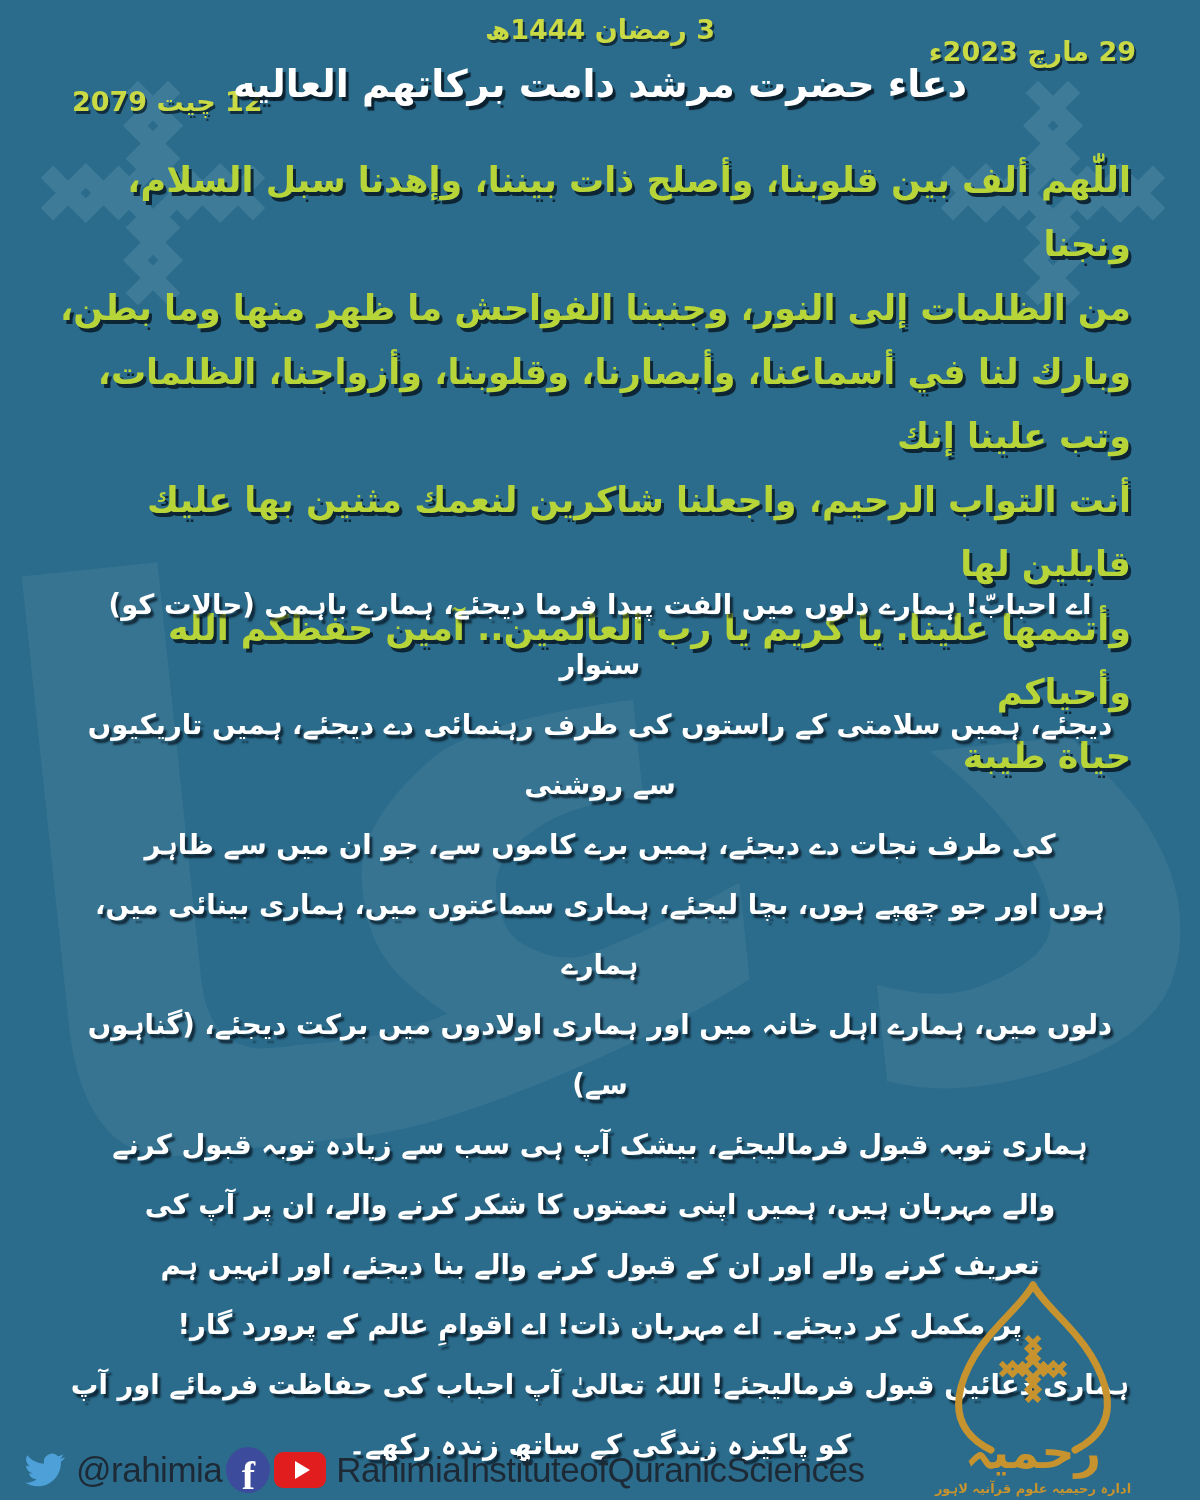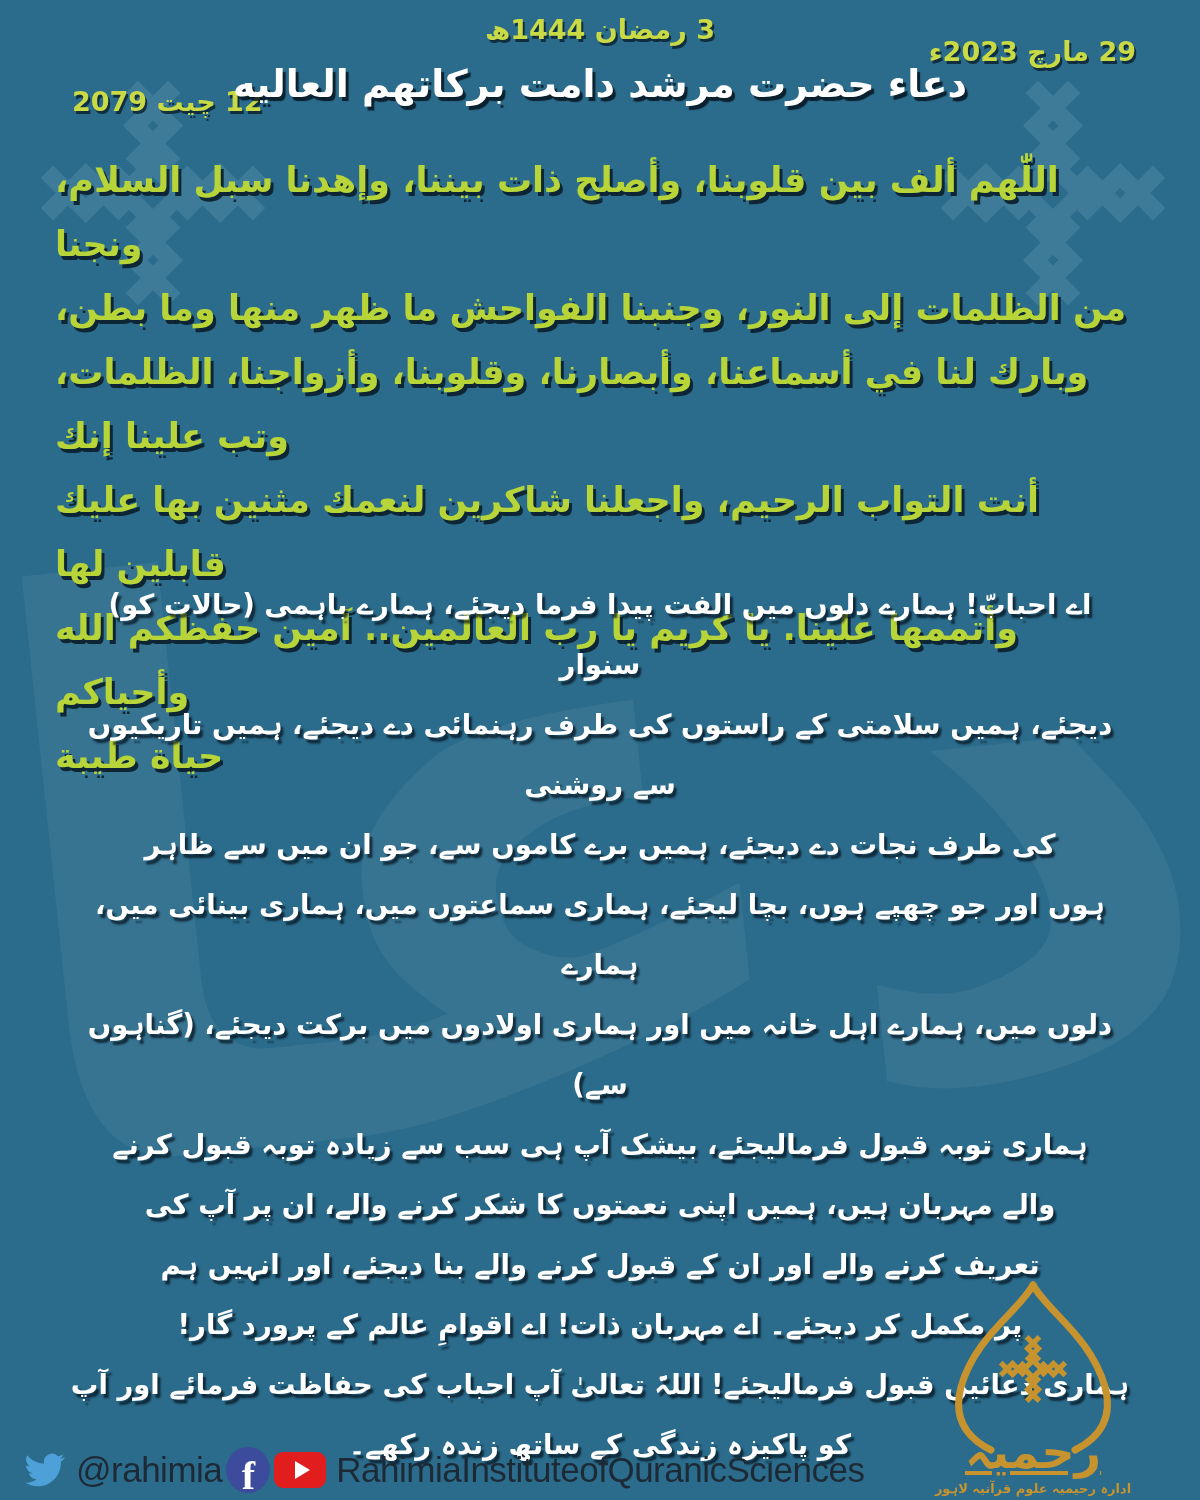--- a/index.html
+++ b/index.html
@@ -27,21 +27,21 @@
   .date-greg{top:36px;right:64px;}
   .date-bikrami{top:42px;left:72px;margin-top:44px;}
   .page-title{
     top:62px;left:0;width:100%;text-align:center;direction:rtl;
     color:#ffffff;font-size:38px;font-weight:bold;
     text-shadow:3px 4px 1px rgba(6,20,30,.85);
   }
 
   
   .arabic-block{
-    top:148px;left:55px;right:69px;text-align:left;direction:rtl;
+    top:148px;left:55px;right:69px;text-align:right;direction:rtl;
     color:#b7d439;font-size:35px;font-weight:bold;line-height:64px;
     text-shadow:3px 4px 0 rgba(10,30,42,.9);
   }
 
   
   .urdu-block{
     top:574px;left:70px;right:70px;text-align:center;direction:rtl;
     color:#ffffff;font-size:27.5px;font-weight:bold;line-height:60px;
     text-shadow:3px 4px 2px rgba(4,14,24,.7);
   }
@@ -58,21 +58,21 @@
             display:flex;align-items:center;justify-content:center;}
   .yt-play{width:0;height:0;border-left:15px solid #ffffff;
            border-top:9px solid transparent;border-bottom:9px solid transparent;margin-left:4px;}
   .fb-circle{width:44px;height:46px;border-radius:50%;background:#3d4b9d;
              display:flex;align-items:flex-end;justify-content:center;overflow:hidden;}
   .fb-f{color:#ffffff;font-family:"Liberation Serif", serif;font-weight:bold;
         font-size:40px;line-height:.82;}
 
   
   .logo{right:42px;bottom:4px;width:250px;text-align:center;color:#c6932f;}
-  .logo-name{font-size:46px;font-weight:bold;margin-top:-34px;direction:rtl;text-decoration:underline;}
+  .logo-name{font-size:46px;font-weight:bold;margin-top:-34px;direction:rtl;}
   .logo-subtitle{font-size:13px;font-weight:bold;direction:rtl;margin-top:2px;letter-spacing:.5px;}
 </style>
 </head>
 <body>
 
 <svg width="0" height="0" style="position:absolute" aria-hidden="true">
   <symbol id="kufic-knot" viewBox="0 0 100 100">
     <g fill="none" stroke="currentColor" stroke-width="7">
       <path d="M14 26 h22 v22"></path>
       <path d="M26 14 v22 h22"></path>

